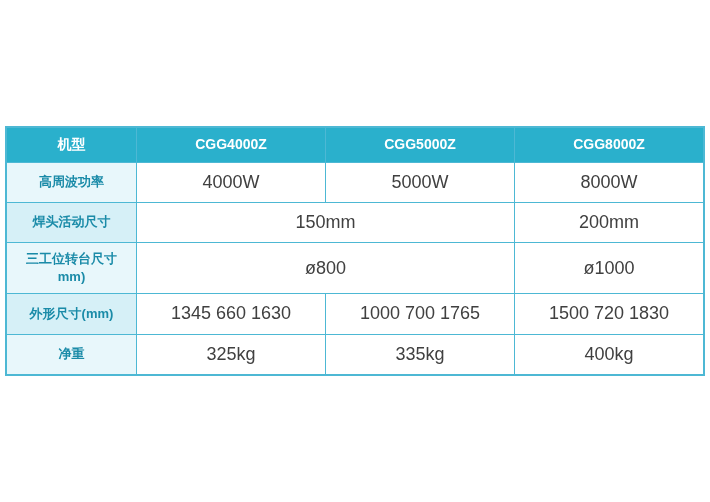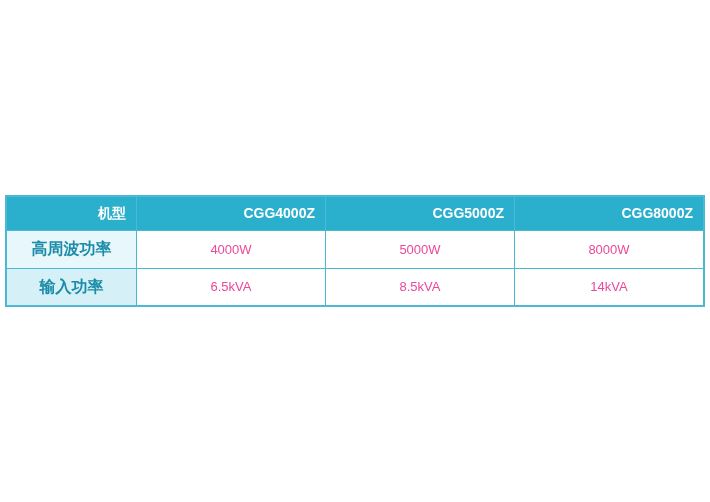--- a/index.html
+++ b/index.html
@@ -27,35 +27,34 @@
       padding: 7px 10px;
       text-align: center;
       vertical-align: middle;
       line-height: 1.4;
     }
     thead th {
       background-color: #2ab0cc;
       color: #ffffff;
       font-weight: bold;
       font-size: 14px;
-      text-align: right;
     }
     .row-header {
       background-color: #e8f7fb;
       color: #1a8ba8;
       font-weight: bold;
-      font-size: 16px;
+      font-size: 13px;
       width: 130px;
     }
     tbody tr:nth-child(even) .row-header {
       background-color: #d6f0f7;
     }
     tbody td {
-      color: #ec4899;
-      font-size: 13px;
+      color: #404040;
+      font-size: 18px;
     }
   </style>
 </head>
 <body>
 
 <div class="table-container">
   <table>
     <thead>
       <tr>
         <th>机型</th>
@@ -65,20 +64,36 @@
       </tr>
     </thead>
     <tbody id="table-body">
     <tr>
           <td class="row-header">高周波功率</td>
           <td>4000W</td>
           <td>5000W</td>
           <td>8000W</td>
         </tr>
         <tr>
-          <td class="row-header">输入功率</td>
-          <td>6.5kVA</td>
-          <td>8.5kVA</td>
-          <td>14kVA</td>
+          <td class="row-header">焊头活动尺寸</td>
+          <td colspan="2">150mm</td>
+          <td colspan="1">200mm</td>
+        </tr>
+        <tr>
+          <td class="row-header">三工位转台尺寸mm)</td>
+          <td colspan="2">ø800</td>
+          <td colspan="1">ø1000</td>
+        </tr>
+        <tr>
+          <td class="row-header">外形尺寸(mm)</td>
+          <td>1345 660 1630</td>
+          <td>1000 700 1765</td>
+          <td>1500 720 1830</td>
+        </tr>
+        <tr>
+          <td class="row-header">净重</td>
+          <td>325kg</td>
+          <td>335kg</td>
+          <td>400kg</td>
         </tr>
       </tbody>
   </table>
 </div>
 
 </body></html>

